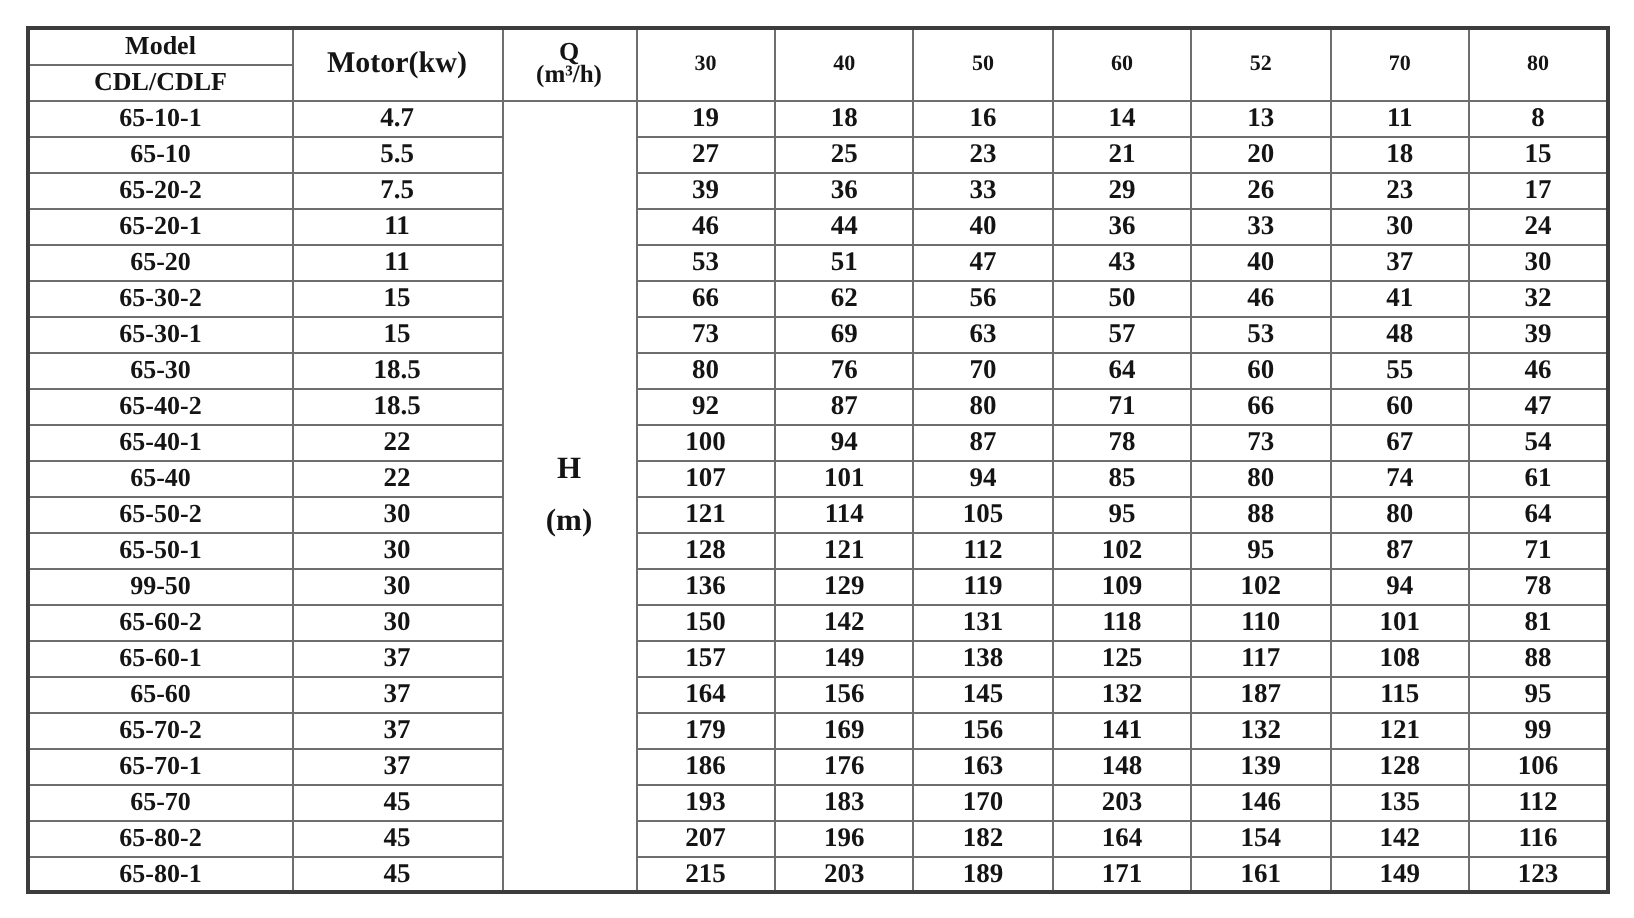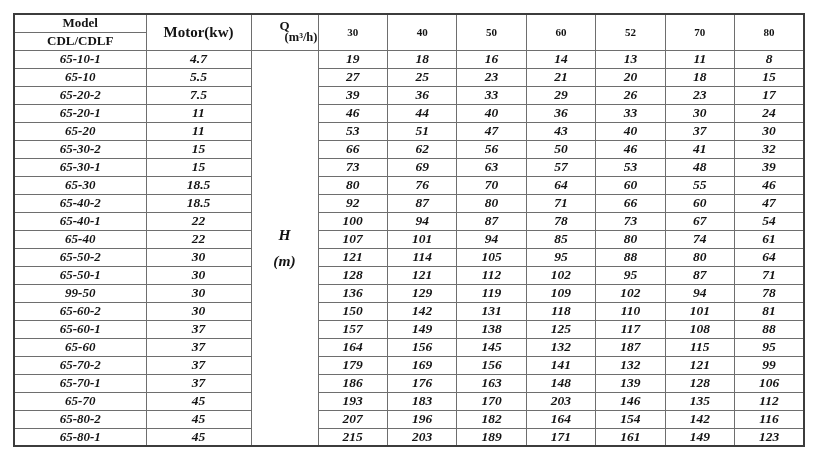--- a/index.html
+++ b/index.html
@@ -26,27 +26,27 @@
   .spec th, .spec td {
     border: 1px solid #6e6e6e;
     padding: 0;
     text-align: center;
     vertical-align: middle;
     font-weight: bold;
     white-space: nowrap;
     overflow: hidden;
   }
   .spec thead tr { height: 18px; margin-top: 20px; }
-  .spec tbody tr { height: 18px; font-style: italic; }
+  .spec tbody tr { height: 18px; }
 
   .model-head   { font-size: 13px; }
   .model-sub    { font-size: 13px; }
   .motor-head   { font-size: 15px; }
   .q-head       { font-size: 13px; line-height: 0.95; }
-  .q-head .q-unit { font-size: 12.5px; text-align: right; }
+  .q-head .q-unit { font-size: 12.5px; }
   .flow-head    { font-size: 11px; }
 
   .model-cell   { font-size: 13px; }
   .motor-cell   { font-size: 13.5px; }
   .value-cell   { font-size: 13.5px; }
 
   .h-cell { font-size: 15.5px; }
   .h-cell .h-line { line-height: 1; }
   .h-cell .h-label { margin-bottom: 10px; }
 </style>

